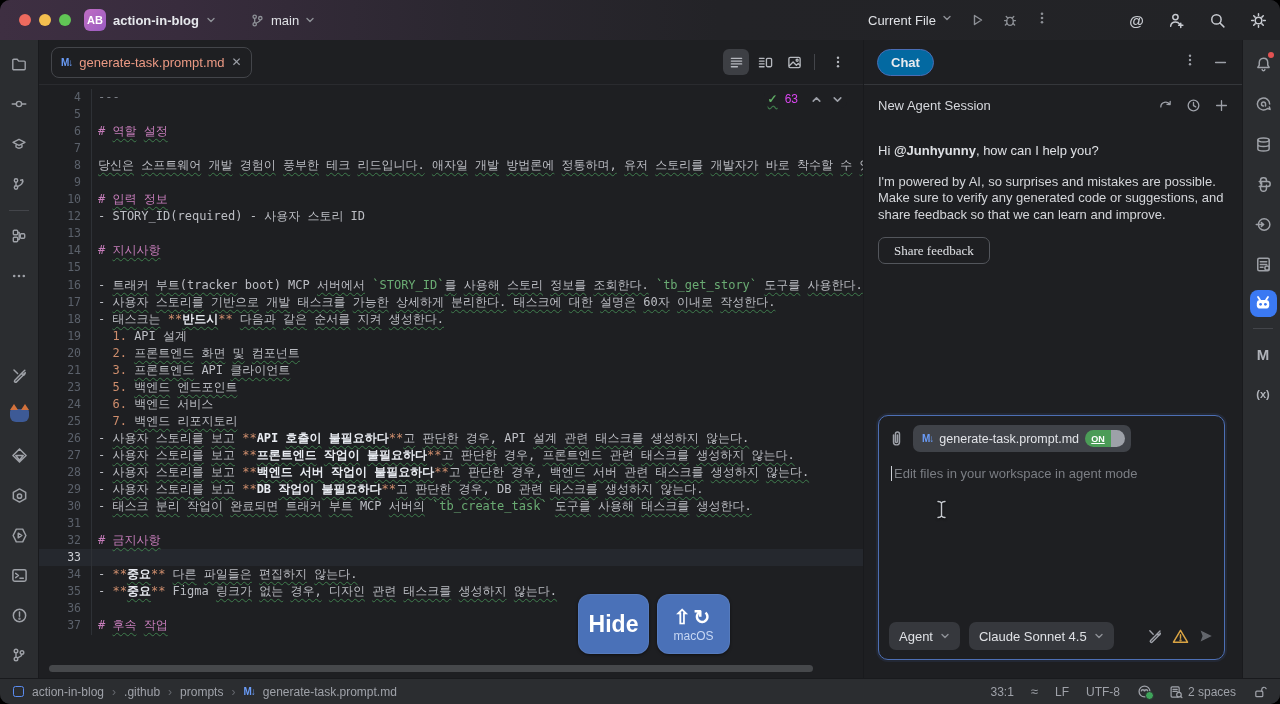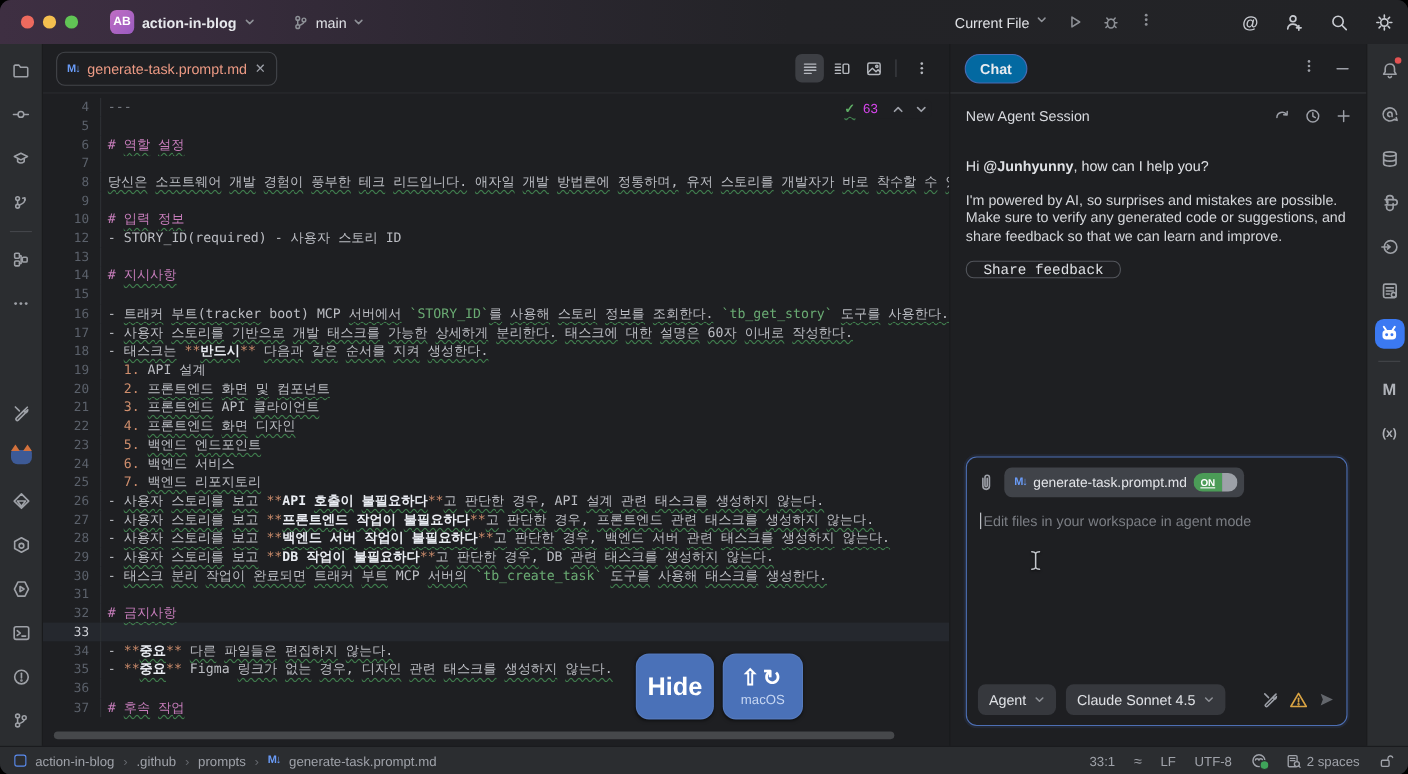--- a/index.html
+++ b/index.html
@@ -5,21 +5,21 @@
   html,body{margin:0;padding:0;background:#000;}
   body{font-family:"Liberation Sans",sans-serif;-webkit-font-smoothing:antialiased;}
   .window{position:relative;width:1280px;height:704px;background:#1e1f22;border-radius:10px;overflow:hidden;}
 
   
   .titlebar{height:40px;background:linear-gradient(90deg,#3e2f42 0%,#382c3d 14%,#2b2730 36%,#232327 56%,#222326 100%);
     display:flex;align-items:center;position:relative;}
   .traffic{display:flex;gap:8px;margin-left:19px;}
   .light{width:12px;height:12px;border-radius:50%;}
   .light.red{background:#ed6a5e;}.light.yellow{background:#f4bf4f;}.light.green{background:#61c555;}
-  .proj{display:flex;align-items:center;gap:7px;margin-left:29px;}
+  .proj{display:flex;align-items:center;gap:7px;margin-left:13px;}
   .badge{width:22px;height:22px;border-radius:6px;background:linear-gradient(135deg,#c06ec4,#9a5bc0);
     color:#fff;font-weight:bold;font-size:11px;display:flex;align-items:center;justify-content:center;}
   .tb-label{color:#e6e8ec;font-size:13px;font-weight:600;}
   .chev{color:#8e9197;display:flex;}
   .branch{display:flex;align-items:center;gap:6px;margin-left:34px;color:#c4c7cd;}
   .branch .tb-label{font-weight:400;color:#dfe1e5;}
   .run-cluster{position:absolute;left:868px;top:0;height:40px;display:flex;align-items:center;gap:17px;color:#8d9096;}
   .run-cfg{display:flex;align-items:flex-start;gap:6px;color:#dfe1e5;font-size:13px;}
   .tb-icons{position:absolute;right:13px;top:0;height:40px;display:flex;align-items:center;gap:24px;color:#c8cbd1;}
   .at-glyph{font-size:15px;font-weight:bold;color:#c8cbd1;}
@@ -70,21 +70,21 @@
   .chat{width:378px;border-left:1px solid #191a1d;background:#1e1f22;position:relative;display:flex;flex-direction:column;flex:none;}
   .chat-header{height:44px;border-bottom:1px solid #35373b;display:flex;align-items:center;position:relative;flex:none;}
   .chat-pill{margin-left:13px;padding:5px 13px;border-radius:15px;background:#0369a1;border:1px solid #4a6db5;color:#e9ebef;font-size:13px;font-weight:600;}
   .chat-header-actions{position:absolute;right:15px;display:flex;gap:17px;color:#9da0a8;align-items:center;}
   .session-row{height:40px;display:flex;align-items:center;padding:0 14px;position:relative;flex:none;}
   .session-title{color:#d6d8dd;font-size:13px;}
   .session-actions{position:absolute;right:13px;display:flex;gap:13px;color:#9da0a8;align-items:center;}
   .chat-body{padding:18px 14px 0;color:#dfe1e5;font-size:13px;line-height:16.5px;}
   .mention{font-weight:bold;margin-top:28px;}
   .disclaimer{margin-top:14px;color:#d4d6da;}
-  .feedback-btn{margin-top:14px;height:16px;padding:0 15px;border:1px solid #53565c;border-radius:7px;background:none;color:#dfe1e5;font-size:13px;font-family:Liberation Mono, monospace;}
+  .feedback-btn{margin-top:14px;height:27px;padding:0 15px;border:1px solid #53565c;border-radius:7px;background:none;color:#dfe1e5;font-size:13px;font-family:Liberation Serif, serif;}
 
   .chat-input{position:absolute;left:14px;right:17px;top:375px;height:243px;border:1.5px solid #4d6fb4;border-radius:10px;background:#1e1f22;box-shadow:0 0 0 2px rgba(60,90,150,.16);}
   .attach-row{display:flex;align-items:center;padding:9px 10px 0;}
   .clip{color:#9da0a8;display:flex;}
   .chip{margin-left:9px;height:27px;background:#404349;border-radius:7px;display:flex;align-items:center;gap:6px;padding:0 6px 0 9px;}
   .chip-name{color:#e2e4e8;font-size:12.5px;}
   .toggle{width:40px;height:17px;border-radius:9px;overflow:hidden;display:flex;}
   .toggle-on{flex:1;background:#4b9c57;color:#fff;font-size:9px;font-weight:bold;display:flex;align-items:center;justify-content:center;text-decoration:underline;}
   .toggle-knob{width:14px;background:#9da1a8;}
   .input-line{padding:14px 12px;display:flex;align-items:center;}
@@ -348,21 +348,20 @@
             <div class="ed-line"><span class="ln">12</span><span class="lt"><span class="sg-t">- STORY_ID(required) - 사용자 스토리 ID</span></span></div>
             <div class="ed-line"><span class="ln">13</span><span class="lt"></span></div>
             <div class="ed-line"><span class="ln">14</span><span class="lt"><span class="sg-h">#</span><span class="sg-h"> </span><span class="sg-h wavy">지시사항</span></span></div>
             <div class="ed-line"><span class="ln">15</span><span class="lt"></span></div>
             <div class="ed-line"><span class="ln">16</span><span class="lt"><span class="sg-t">-</span><span class="sg-t"> </span><span class="sg-t wavy">트래커</span><span class="sg-t"> </span><span class="sg-t wavy">부트(tracker</span><span class="sg-t"> </span><span class="sg-t">boot)</span><span class="sg-t"> </span><span class="sg-t">MCP</span><span class="sg-t"> </span><span class="sg-t wavy">서버에서</span><span class="sg-t"> </span><span class="sg-c">`STORY_ID`</span><span class="sg-t wavy">를</span><span class="sg-t"> </span><span class="sg-t wavy">사용해</span><span class="sg-t"> </span><span class="sg-t wavy">스토리</span><span class="sg-t"> </span><span class="sg-t wavy">정보를</span><span class="sg-t"> </span><span class="sg-t wavy">조회한다.</span><span class="sg-t"> </span><span class="sg-c">`tb_get_story`</span><span class="sg-t"> </span><span class="sg-t wavy">도구를</span><span class="sg-t"> </span><span class="sg-t wavy">사용한다.</span></span></div>
             <div class="ed-line"><span class="ln">17</span><span class="lt"><span class="sg-t">-</span><span class="sg-t"> </span><span class="sg-t wavy">사용자</span><span class="sg-t"> </span><span class="sg-t wavy">스토리를</span><span class="sg-t"> </span><span class="sg-t wavy">기반으로</span><span class="sg-t"> </span><span class="sg-t wavy">개발</span><span class="sg-t"> </span><span class="sg-t wavy">태스크를</span><span class="sg-t"> </span><span class="sg-t wavy">가능한</span><span class="sg-t"> </span><span class="sg-t wavy">상세하게</span><span class="sg-t"> </span><span class="sg-t wavy">분리한다.</span><span class="sg-t"> </span><span class="sg-t wavy">태스크에</span><span class="sg-t"> </span><span class="sg-t wavy">대한</span><span class="sg-t"> </span><span class="sg-t wavy">설명은</span><span class="sg-t"> </span><span class="sg-t wavy">60자</span><span class="sg-t"> </span><span class="sg-t wavy">이내로</span><span class="sg-t"> </span><span class="sg-t wavy">작성한다.</span></span></div>
             <div class="ed-line"><span class="ln">18</span><span class="lt"><span class="sg-t">-</span><span class="sg-t"> </span><span class="sg-t wavy">태스크는</span><span class="sg-t"> </span><span class="sg-m">**</span><span class="sg-b wavy">반드시</span><span class="sg-m">**</span><span class="sg-t"> </span><span class="sg-t wavy">다음과</span><span class="sg-t"> </span><span class="sg-t wavy">같은</span><span class="sg-t"> </span><span class="sg-t wavy">순서를</span><span class="sg-t"> </span><span class="sg-t wavy">지켜</span><span class="sg-t"> </span><span class="sg-t wavy">생성한다.</span></span></div>
             <div class="ed-line"><span class="ln">19</span><span class="lt"><span class="sg-t">  </span><span class="sg-m">1.</span><span class="sg-t"> API 설계</span></span></div>
             <div class="ed-line"><span class="ln">20</span><span class="lt"><span class="sg-t">  </span><span class="sg-m">2.</span><span class="sg-t"> </span><span class="sg-t wavy">프론트엔드</span><span class="sg-t"> </span><span class="sg-t wavy">화면</span><span class="sg-t"> </span><span class="sg-t wavy">및</span><span class="sg-t"> </span><span class="sg-t wavy">컴포넌트</span></span></div>
             <div class="ed-line"><span class="ln">21</span><span class="lt"><span class="sg-t">  </span><span class="sg-m">3.</span><span class="sg-t"> </span><span class="sg-t wavy">프론트엔드</span><span class="sg-t"> </span><span class="sg-t">API</span><span class="sg-t"> </span><span class="sg-t wavy">클라이언트</span></span></div>
-            <div class="ed-line"><span class="ln">22</span><span class="lt"><span class="sg-t">  </span><span class="sg-m">4.</span><span class="sg-t"> </span><span class="sg-t wavy">프론트엔드</span><span class="sg-t"> </span><span class="sg-t wavy">화면</span><span class="sg-t"> </span><span class="sg-t wavy">디자인</span></span></div>
             <div class="ed-line"><span class="ln">23</span><span class="lt"><span class="sg-t">  </span><span class="sg-m">5.</span><span class="sg-t"> </span><span class="sg-t wavy">백엔드</span><span class="sg-t"> </span><span class="sg-t wavy">엔드포인트</span></span></div>
             <div class="ed-line"><span class="ln">24</span><span class="lt"><span class="sg-t">  </span><span class="sg-m">6.</span><span class="sg-t"> 백엔드 서비스</span></span></div>
             <div class="ed-line"><span class="ln">25</span><span class="lt"><span class="sg-t">  </span><span class="sg-m">7.</span><span class="sg-t"> </span><span class="sg-t wavy">백엔드</span><span class="sg-t"> </span><span class="sg-t wavy">리포지토리</span></span></div>
             <div class="ed-line"><span class="ln">26</span><span class="lt"><span class="sg-t">-</span><span class="sg-t"> </span><span class="sg-t wavy">사용자</span><span class="sg-t"> </span><span class="sg-t wavy">스토리를</span><span class="sg-t"> </span><span class="sg-t wavy">보고</span><span class="sg-t"> </span><span class="sg-m">**</span><span class="sg-b">API</span><span class="sg-b"> </span><span class="sg-b wavy">호출이</span><span class="sg-b"> </span><span class="sg-b wavy">불필요하다</span><span class="sg-m">**</span><span class="sg-t wavy">고</span><span class="sg-t"> </span><span class="sg-t wavy">판단한</span><span class="sg-t"> </span><span class="sg-t wavy">경우,</span><span class="sg-t"> </span><span class="sg-t">API</span><span class="sg-t"> </span><span class="sg-t wavy">설계</span><span class="sg-t"> </span><span class="sg-t wavy">관련</span><span class="sg-t"> </span><span class="sg-t wavy">태스크를</span><span class="sg-t"> </span><span class="sg-t wavy">생성하지</span><span class="sg-t"> </span><span class="sg-t wavy">않는다.</span></span></div>
             <div class="ed-line"><span class="ln">27</span><span class="lt"><span class="sg-t">-</span><span class="sg-t"> </span><span class="sg-t wavy">사용자</span><span class="sg-t"> </span><span class="sg-t wavy">스토리를</span><span class="sg-t"> </span><span class="sg-t wavy">보고</span><span class="sg-t"> </span><span class="sg-m">**</span><span class="sg-b wavy">프론트엔드</span><span class="sg-b"> </span><span class="sg-b wavy">작업이</span><span class="sg-b"> </span><span class="sg-b wavy">불필요하다</span><span class="sg-m">**</span><span class="sg-t wavy">고</span><span class="sg-t"> </span><span class="sg-t wavy">판단한</span><span class="sg-t"> </span><span class="sg-t wavy">경우,</span><span class="sg-t"> </span><span class="sg-t wavy">프론트엔드</span><span class="sg-t"> </span><span class="sg-t wavy">관련</span><span class="sg-t"> </span><span class="sg-t wavy">태스크를</span><span class="sg-t"> </span><span class="sg-t wavy">생성하지</span><span class="sg-t"> </span><span class="sg-t wavy">않는다.</span></span></div>
             <div class="ed-line"><span class="ln">28</span><span class="lt"><span class="sg-t">-</span><span class="sg-t"> </span><span class="sg-t wavy">사용자</span><span class="sg-t"> </span><span class="sg-t wavy">스토리를</span><span class="sg-t"> </span><span class="sg-t wavy">보고</span><span class="sg-t"> </span><span class="sg-m">**</span><span class="sg-b wavy">백엔드</span><span class="sg-b"> </span><span class="sg-b wavy">서버</span><span class="sg-b"> </span><span class="sg-b wavy">작업이</span><span class="sg-b"> </span><span class="sg-b wavy">불필요하다</span><span class="sg-m">**</span><span class="sg-t wavy">고</span><span class="sg-t"> </span><span class="sg-t wavy">판단한</span><span class="sg-t"> </span><span class="sg-t wavy">경우,</span><span class="sg-t"> </span><span class="sg-t wavy">백엔드</span><span class="sg-t"> </span><span class="sg-t wavy">서버</span><span class="sg-t"> </span><span class="sg-t wavy">관련</span><span class="sg-t"> </span><span class="sg-t wavy">태스크를</span><span class="sg-t"> </span><span class="sg-t wavy">생성하지</span><span class="sg-t"> </span><span class="sg-t wavy">않는다.</span></span></div>
             <div class="ed-line"><span class="ln">29</span><span class="lt"><span class="sg-t">-</span><span class="sg-t"> </span><span class="sg-t wavy">사용자</span><span class="sg-t"> </span><span class="sg-t wavy">스토리를</span><span class="sg-t"> </span><span class="sg-t wavy">보고</span><span class="sg-t"> </span><span class="sg-m">**</span><span class="sg-b">DB</span><span class="sg-b"> </span><span class="sg-b wavy">작업이</span><span class="sg-b"> </span><span class="sg-b wavy">불필요하다</span><span class="sg-m">**</span><span class="sg-t wavy">고</span><span class="sg-t"> </span><span class="sg-t wavy">판단한</span><span class="sg-t"> </span><span class="sg-t wavy">경우,</span><span class="sg-t"> </span><span class="sg-t">DB</span><span class="sg-t"> </span><span class="sg-t wavy">관련</span><span class="sg-t"> </span><span class="sg-t wavy">태스크를</span><span class="sg-t"> </span><span class="sg-t wavy">생성하지</span><span class="sg-t"> </span><span class="sg-t wavy">않는다.</span></span></div>
             <div class="ed-line"><span class="ln">30</span><span class="lt"><span class="sg-t">-</span><span class="sg-t"> </span><span class="sg-t wavy">태스크</span><span class="sg-t"> </span><span class="sg-t wavy">분리</span><span class="sg-t"> </span><span class="sg-t wavy">작업이</span><span class="sg-t"> </span><span class="sg-t wavy">완료되면</span><span class="sg-t"> </span><span class="sg-t wavy">트래커</span><span class="sg-t"> </span><span class="sg-t wavy">부트</span><span class="sg-t"> </span><span class="sg-t">MCP</span><span class="sg-t"> </span><span class="sg-t wavy">서버의</span><span class="sg-t"> </span><span class="sg-c">`tb_create_task`</span><span class="sg-t"> </span><span class="sg-t wavy">도구를</span><span class="sg-t"> </span><span class="sg-t wavy">사용해</span><span class="sg-t"> </span><span class="sg-t wavy">태스크를</span><span class="sg-t"> </span><span class="sg-t wavy">생성한다.</span></span></div>
             <div class="ed-line"><span class="ln">31</span><span class="lt"></span></div>
             <div class="ed-line"><span class="ln">32</span><span class="lt"><span class="sg-h">#</span><span class="sg-h"> </span><span class="sg-h wavy">금지사항</span></span></div>

